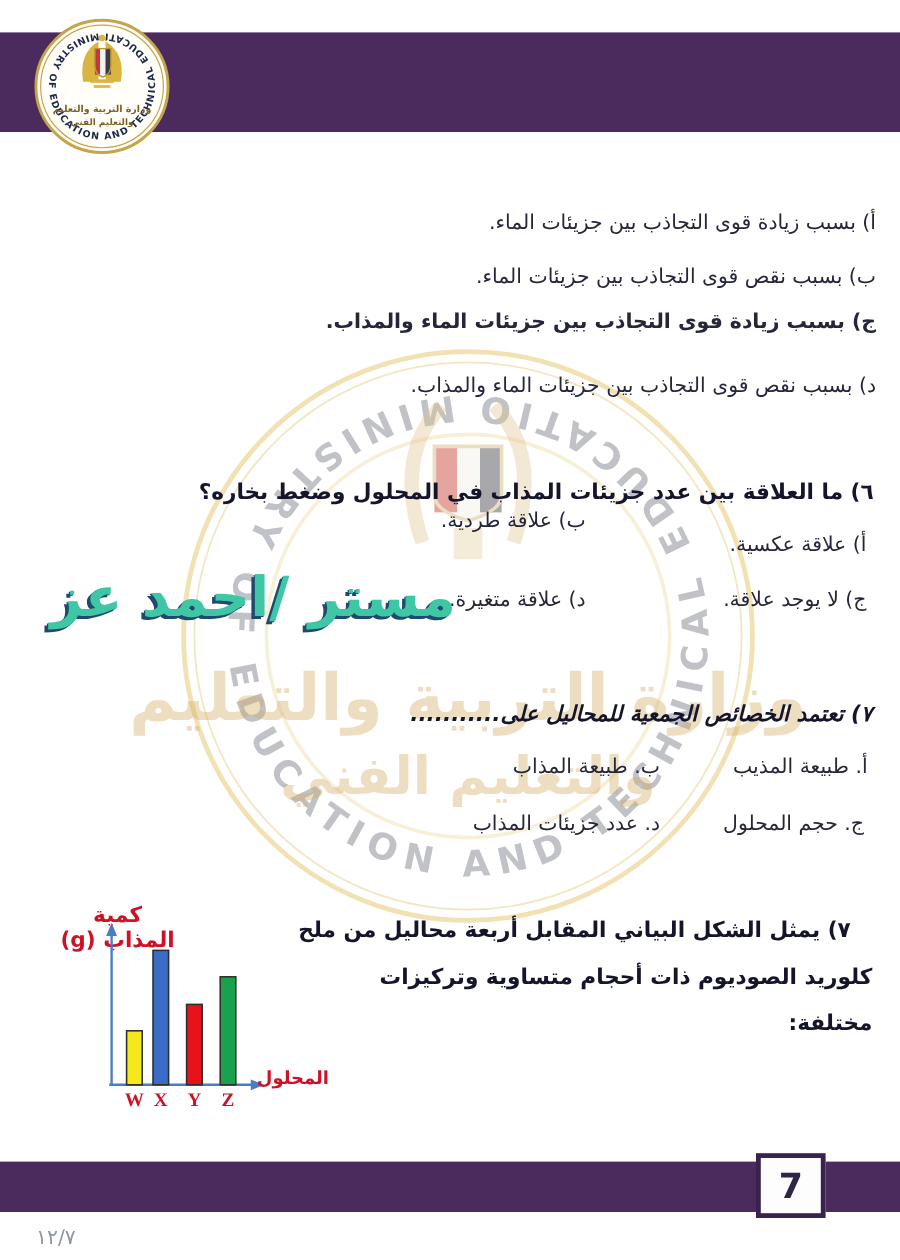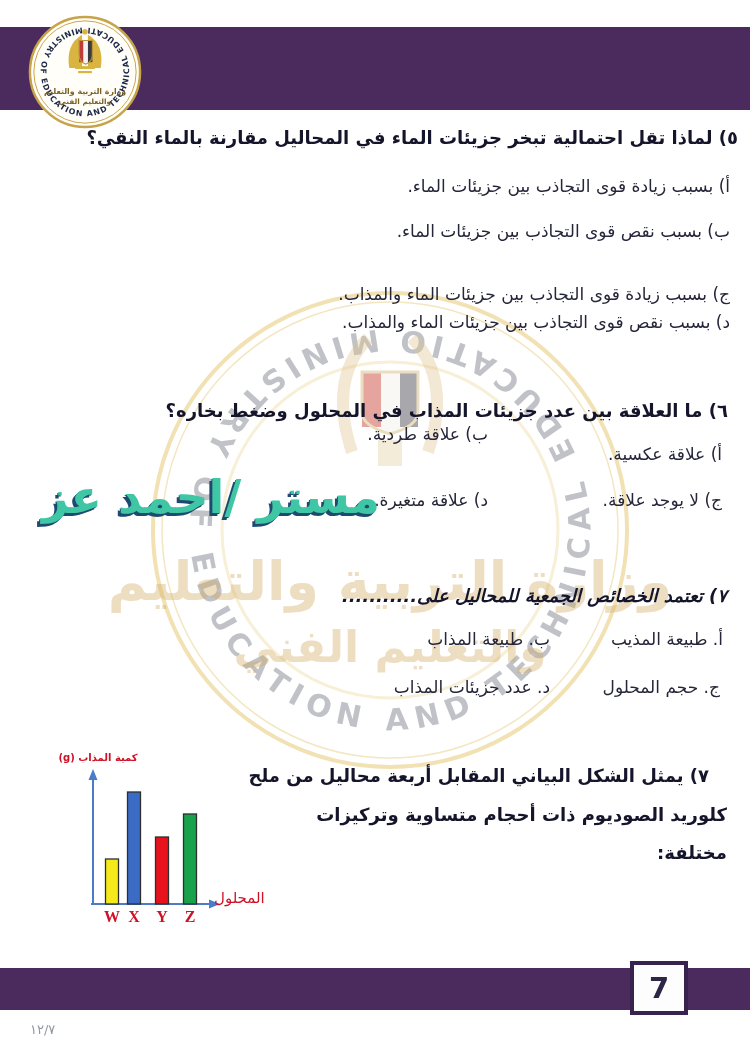--- a/index.html
+++ b/index.html
@@ -17,29 +17,29 @@
   .h{font-size:18px;font-weight:700;color:#14142a;}
   .opt{font-size:17px;font-weight:400;color:#26263a;}
   
   .signature{position:absolute;left:42px;top:470px;z-index:4;direction:rtl;white-space:nowrap;
      font-size:46px;font-weight:700;color:#3fc7a5;
      text-shadow:-3px 3px 0 #1f4a70,-1px 1px 0 #1f4a70;}
   
   .chart{position:absolute;left:48px;top:748px;width:250px;height:195px;z-index:2;}
   .chart svg{position:absolute;left:0;top:0;}
   .ylabel{position:absolute;left:0;top:4px;width:100px;text-align:center;direction:rtl;
-     font-size:10px;font-weight:700;color:#cf1126;}
+     font-size:18px;font-weight:700;color:#cf1126;}
   .xlabel{position:absolute;left:166px;top:141px;direction:rtl;
-     font-size:15px;font-weight:400;color:#cf1126;}
+     font-size:15px;font-weight:700;color:#cf1126;}
   .bar-label{font-family:"Liberation Serif", serif;font-weight:700;font-size:16px;fill:#cf1126;}
   
   .page-num{position:absolute;left:630px;top:961px;width:58px;height:54px;box-sizing:border-box;
      background:#fdfdfd;border:4px solid #38224e;z-index:3;display:flex;align-items:center;justify-content:center;
      font-size:29px;font-weight:700;color:#2f2546;}
-  .footer{position:absolute;left:30px;top:1022px;direction:rtl;font-size:13px;color:#8f96a3;z-index:2;}
+  .footer{position:absolute;left:30px;top:1022px;direction:rtl;font-size:17px;color:#8f96a3;z-index:2;}
 </style>
 </head>
 <body>
 
 <div class="page">
 
   <svg class="watermark" viewBox="0 0 750 1050">
     <defs>
       <path id="wmArc" d="M 390 330 A 200 200 0 1 0 390.05 330"></path>
     </defs>
@@ -86,24 +86,23 @@
       <path d="M54 30 h13.5 v14 q0 8 -6.75 10 q-6.75 -2 -6.75 -10 Z" fill="none" stroke="#b99537" stroke-width="1.2"></path>
       <rect x="50" y="56" width="20" height="3" fill="#d9b441"></rect>
       <rect x="53" y="61" width="14" height="2.2" fill="#d9b441"></rect>
     </g>
     <text x="60" y="84" text-anchor="middle" font-size="8" font-weight="bold" fill="#7c5f22" direction="rtl">وزارة التربية والتعليم</text>
     <text x="60" y="95" text-anchor="middle" font-size="7.5" font-weight="bold" fill="#7c5f22" direction="rtl">والتعليم الفني</text>
   </svg>
 
   <div class="signature">مستر /احمد عز</div>
 
-  <div class="h" style="right:12px;top:127px;">٥) لماذا تقل احتمالية تبخر جزيئات الماء في المحاليل مقارنة بالماء النقي؟</div>
   <div class="opt" style="right:20px;top:176px;">أ) بسبب زيادة قوى التجاذب بين جزيئات الماء.</div>
   <div class="opt" style="right:20px;top:221px;">ب) بسبب نقص قوى التجاذب بين جزيئات الماء.</div>
-  <div class="opt" style="right:20px;top:284px;">ج) بسبب زيادة قوى التجاذب بين جزيئات الماء والمذاب.</div>
+  <div class="opt" style="right:20px;top:258px;font-weight:bold;">ج) بسبب زيادة قوى التجاذب بين جزيئات الماء والمذاب.</div>
   <div class="opt" style="right:20px;top:312px;">د) بسبب نقص قوى التجاذب بين جزيئات الماء والمذاب.</div>
 
   <div class="h" style="right:22px;top:400px;">٦) ما العلاقة بين عدد جزيئات المذاب في المحلول وضغط بخاره؟</div>
   <div class="opt" style="right:28px;top:444px;">أ) علاقة عكسية.</div>
   <div class="opt" style="right:262px;top:424px;">ب) علاقة طردية.</div>
   <div class="opt" style="right:28px;top:490px;">ج) لا يوجد علاقة.</div>
   <div class="opt" style="right:262px;top:490px;">د) علاقة متغيرة.</div>
 
   <div class="h" style="right:23px;top:585px;font-style:italic;">٧) تعتمد الخصائص الجمعية للمحاليل على...........</div>
   <div class="opt" style="right:27px;top:629px;margin-left:28px;">أ. طبيعة المذيب</div>

